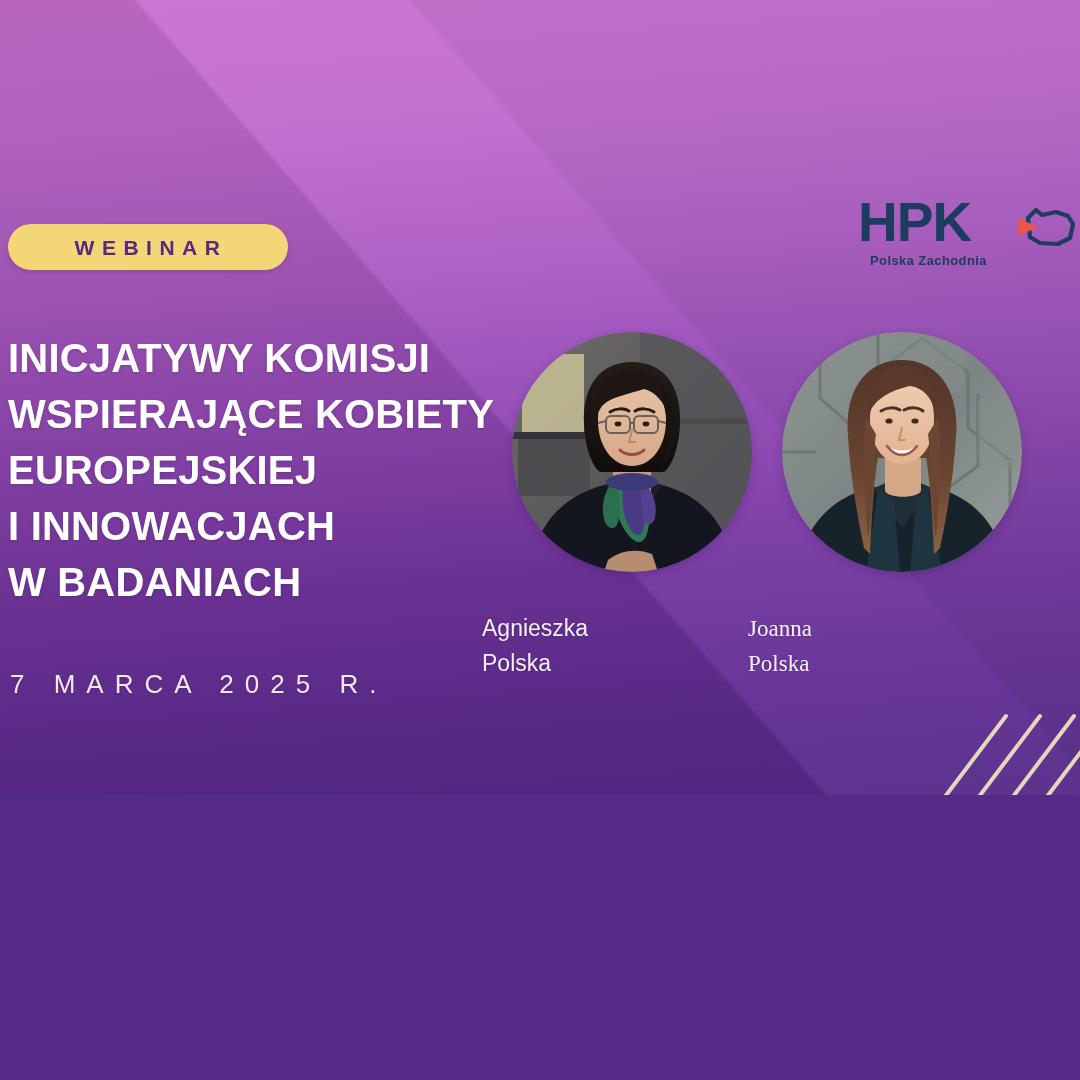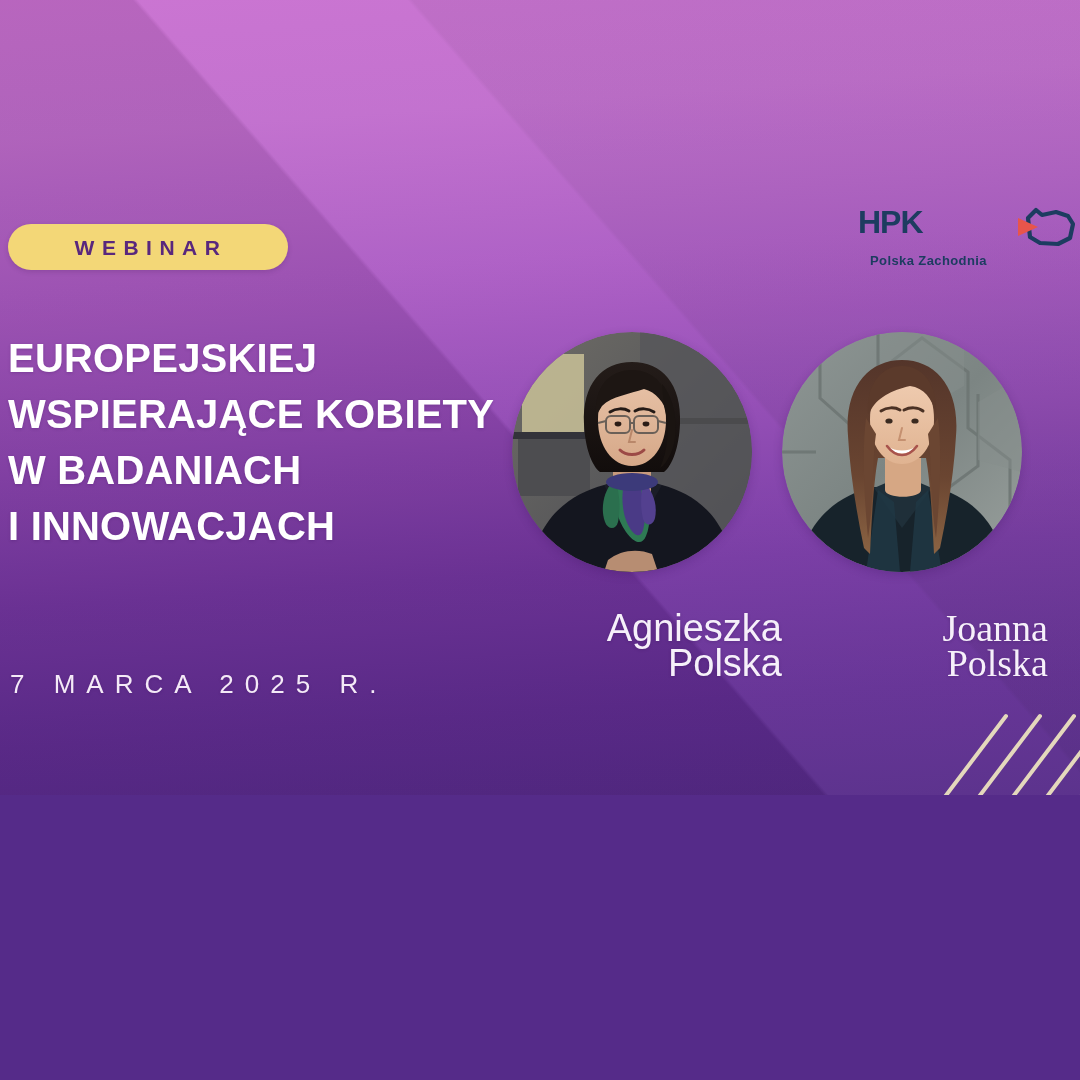--- a/index.html
+++ b/index.html
@@ -78,21 +78,21 @@
     letter-spacing:11px;line-height:1;
     text-shadow:0 1px 3px rgba(60,20,90,0.22);
   }
 
   
   .logo{
     position:absolute;left:858px;top:196px;width:222px;height:84px;
   }
   .logo-wordmark{
     position:absolute;left:0;top:0;
-    font-size:32px;font-weight:bold;letter-spacing:-1px;
+    font-size:55px;font-weight:bold;letter-spacing:-1px;
     color:#1d3c60;line-height:52px;
   }
   .logo-mark{
     position:absolute;left:158px;top:8px;width:64px;height:46px;
   }
   .logo-sub{
     position:absolute;left:12px;top:58px;
     font-size:13px;font-weight:bold;letter-spacing:0.4px;
     color:#1d3c60;line-height:1;
   }
@@ -103,22 +103,22 @@
   .speaker-b{left:782px;top:332px;}
   .photo{
     width:240px;height:240px;border-radius:50%;overflow:hidden;
     position:relative;
     box-shadow:0 3px 10px rgba(50,15,80,0.22);
   }
   .photo svg{display:block;width:240px;height:240px;}
 
   
   .sname{
-    position:absolute;width:300px;text-align:right;
-    color:#f6f0fa;font-size:38px;font-weight:400;line-height:35px;
+    position:absolute;width:300px;text-align:left;
+    color:#f6f0fa;font-size:23px;font-weight:400;line-height:35px;
     text-shadow:0 1px 3px rgba(50,15,80,0.25);
   }
   .sname-a{left:482px;top:611px;}
   .sname-b{left:748px;top:611px;font-family:Liberation Serif, serif;}
   .sname i{font-style:normal;display:block;}
 
   
   .stripes{
     position:absolute;left:940px;top:698px;width:140px;height:97px;
     overflow:hidden;
@@ -132,24 +132,25 @@
 
   <div class="artwork">
     <div class="diag-sheen"></div>
     <div class="diag-sheen2"></div>
 
     <div class="badge">
       <span class="badge-label">WEBINAR</span>
     </div>
 
     <div class="title">
+      <span class="title-line">INICJATYWY KOMISJI</span>
+      <span class="title-line">WSPIERAJĄCE KOBIETY</span>
       <span class="title-line">EUROPEJSKIEJ</span>
-      <span class="title-line">WSPIERAJĄCE KOBIETY</span>
+      <span class="title-line">I INNOWACJACH</span>
       <span class="title-line">W BADANIACH</span>
-      <span class="title-line">I INNOWACJACH</span>
     </div>
 
     <div class="date">7 MARCA 2025 R.</div>
 
     <div class="logo">
       <div class="logo-wordmark">HPK</div>
       <div class="logo-mark">
         <svg viewBox="0 0 64 46" width="64" height="46">
           <path d="M12 14 L20 6 L26 11 L40 8 L52 12 L57 20 L54 34 L42 40 L24 39 L14 33 Z" fill="none" stroke="#1d3c60" stroke-width="4.2" stroke-linejoin="round" stroke-linecap="round"></path>
           <path d="M2 14 L22 23 L2 32 Z" fill="#e8554b"></path>

